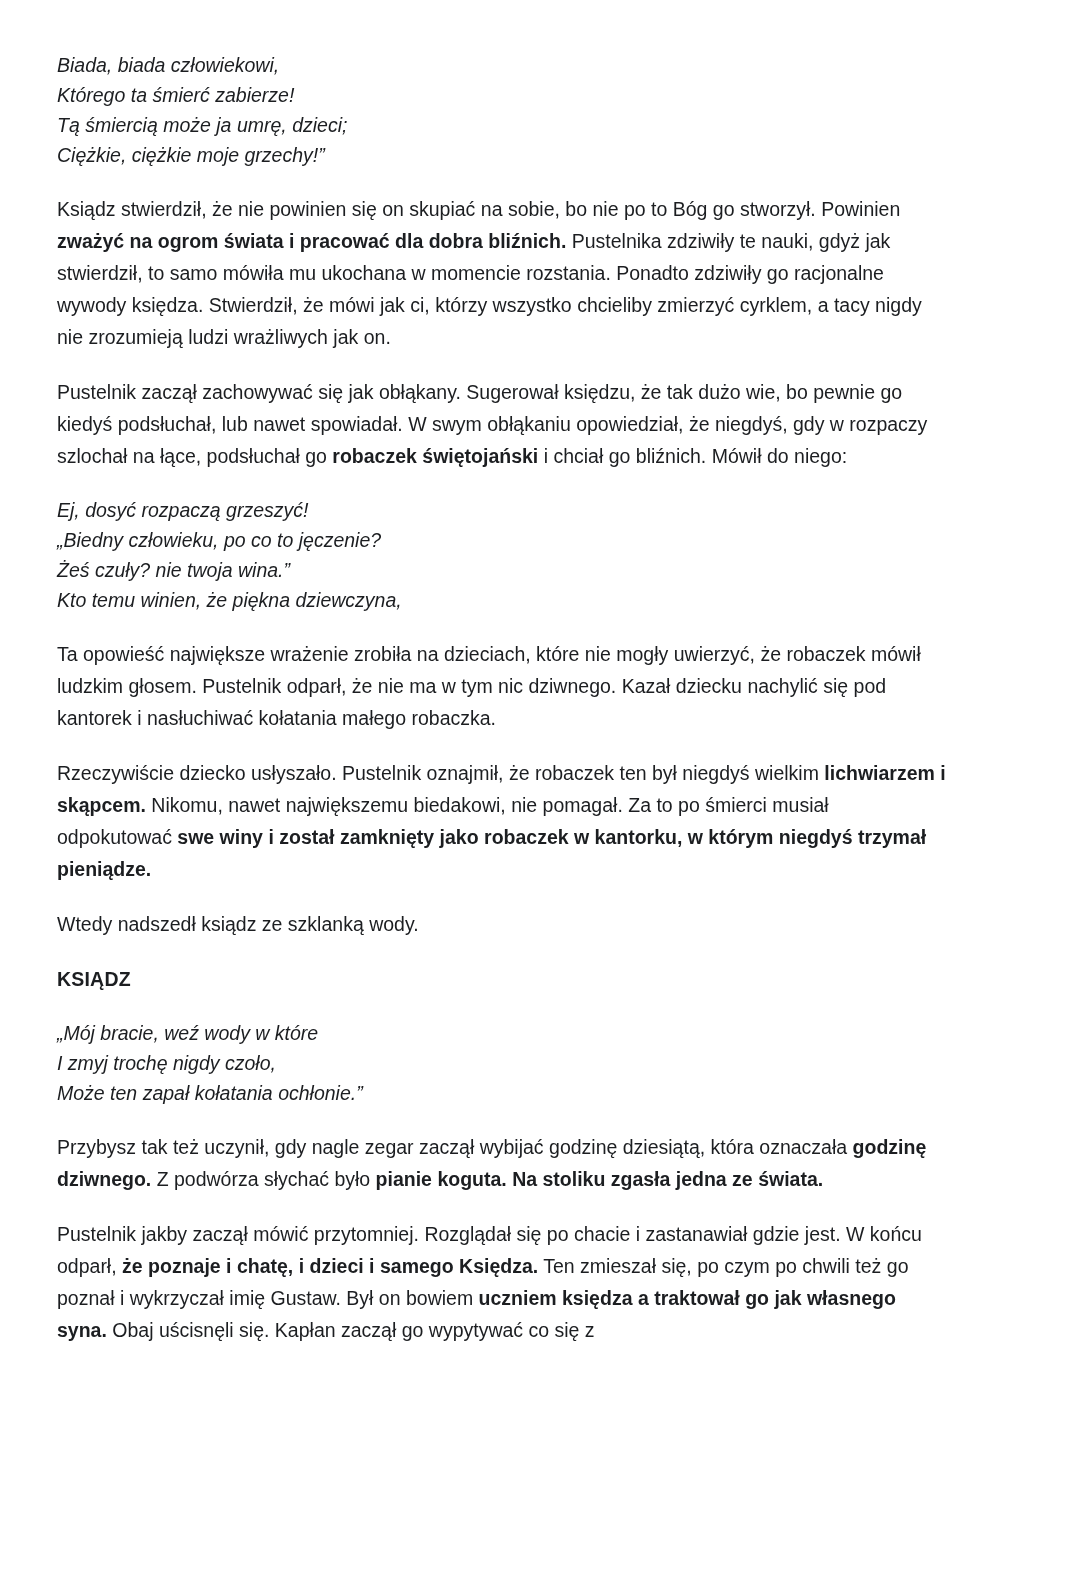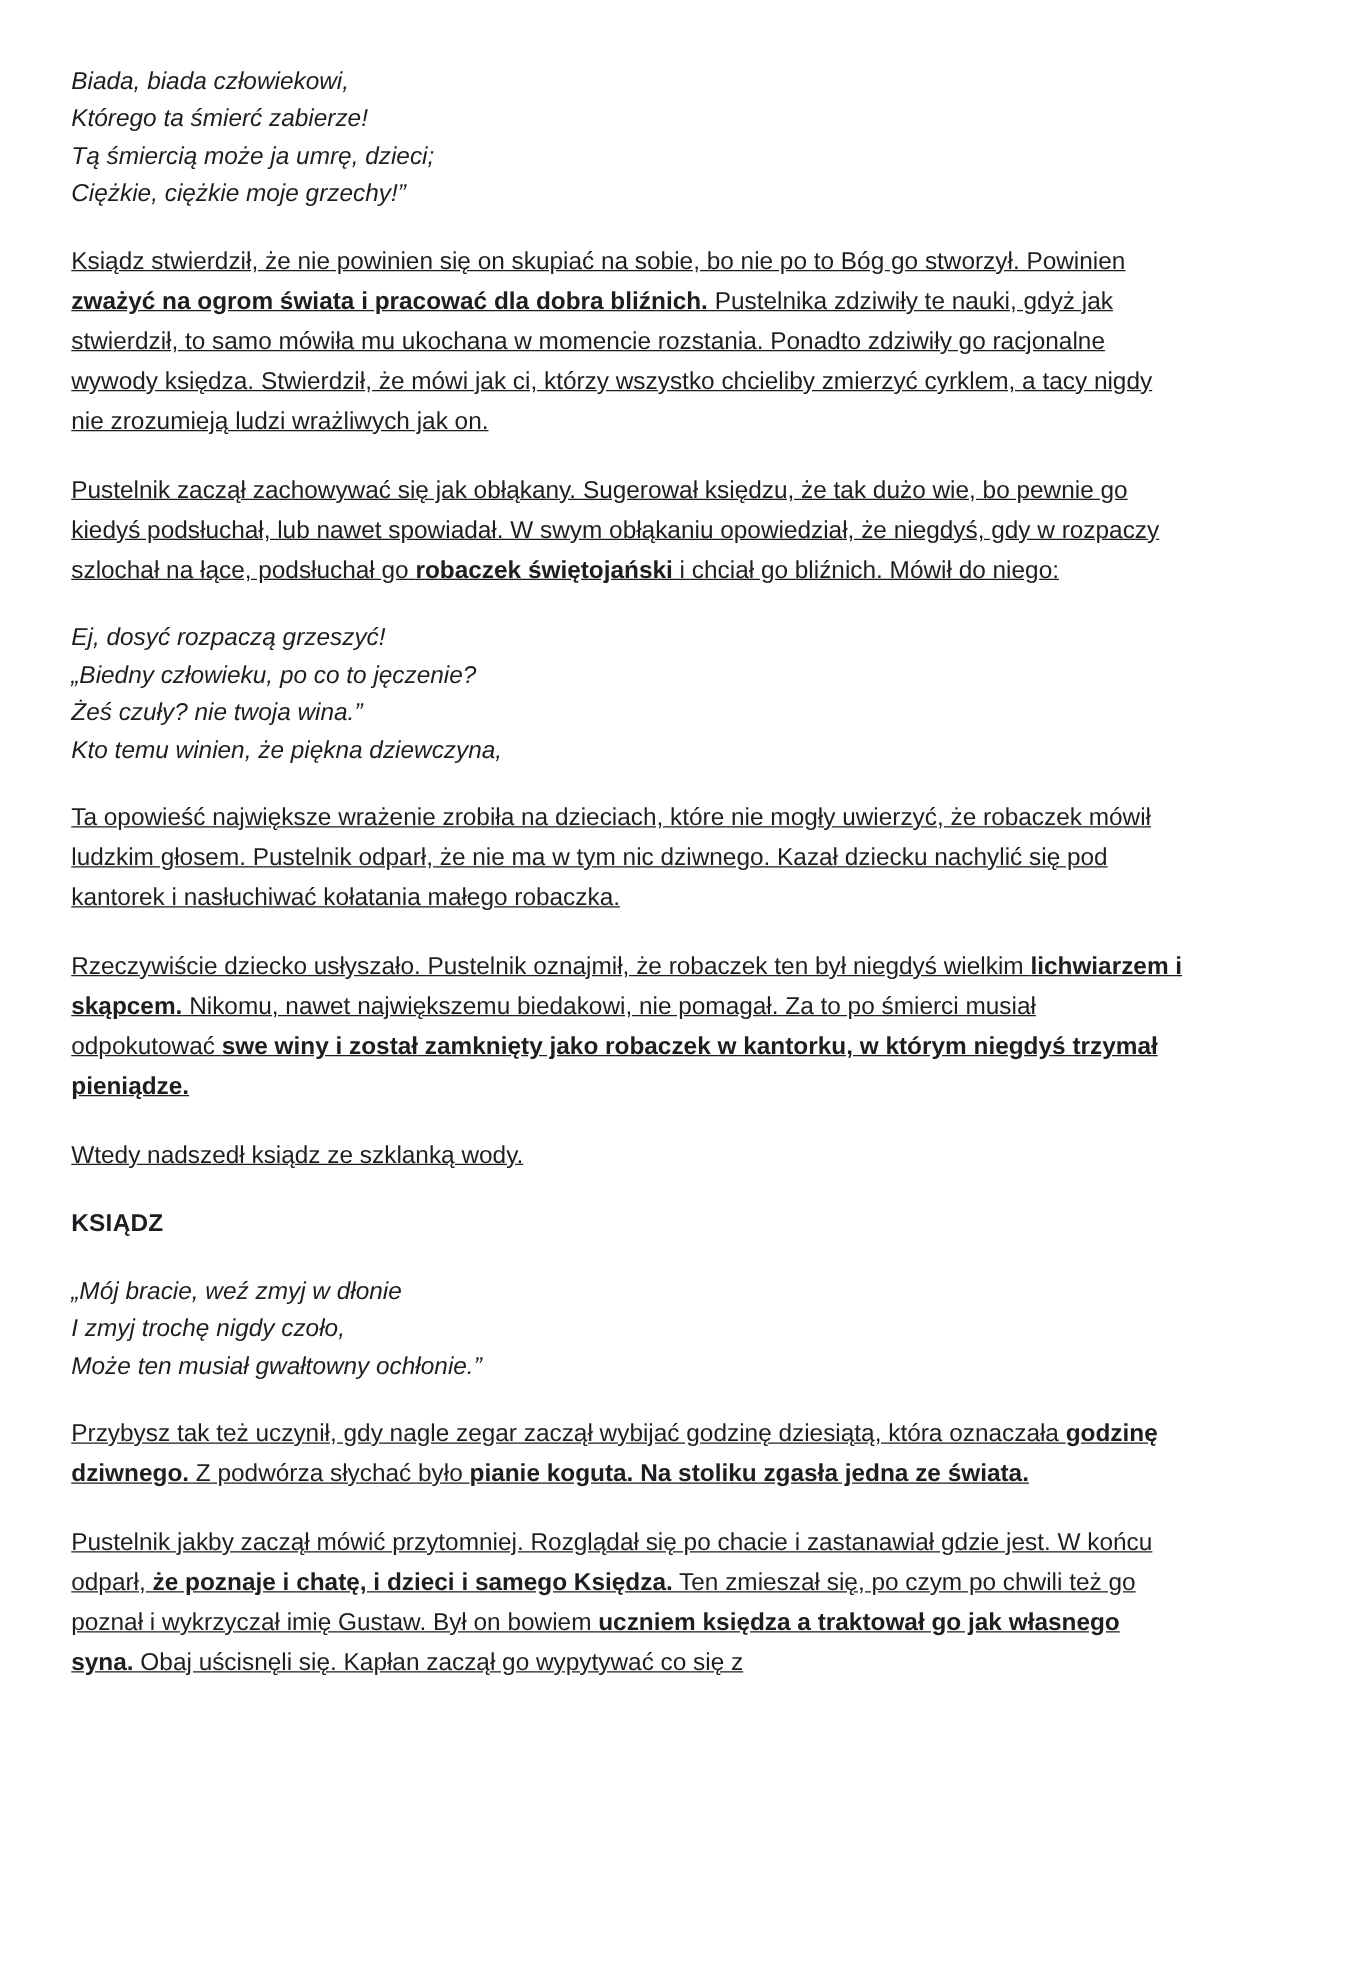--- a/index.html
+++ b/index.html
@@ -15,21 +15,20 @@
     background: #ffffff;
     font-family: "Liberation Sans", "DejaVu Sans", sans-serif;
     font-size: 19.5px;
     line-height: 32px;
     color: #1c1e21;
     -webkit-font-smoothing: antialiased;
   }
   .paragraph {
     margin: 0 0 23px 0;
     font-weight: 400;
-    text-decoration: underline;
   }
   .paragraph .bold {
     font-weight: 700;
   }
   .verse {
     margin: 0 0 23px 0;
     font-style: italic;
   }
   .verse-line {
     line-height: 30px;
@@ -57,20 +56,20 @@
         <div class="verse-line">Ej, dosyć rozpaczą grzeszyć!</div>
         <div class="verse-line">„Biedny człowieku, po co to jęczenie?</div>
         <div class="verse-line">Żeś czuły? nie twoja wina.”</div>
         <div class="verse-line">Kto temu winien, że piękna dziewczyna,</div>
       </div>
       <p class="paragraph"><span class="normal">Ta opowieść największe wrażenie zrobiła na dzieciach, które nie mogły uwierzyć, że robaczek mówił ludzkim głosem. Pustelnik odparł, że nie ma w tym nic dziwnego. Kazał dziecku nachylić się pod kantorek i nasłuchiwać kołatania małego robaczka.</span></p>
       <p class="paragraph"><span class="normal">Rzeczywiście dziecko usłyszało. Pustelnik oznajmił, że robaczek ten był niegdyś wielkim </span><span class="bold">lichwiarzem i skąpcem.</span><span class="normal"> Nikomu, nawet największemu biedakowi, nie pomagał. Za to po śmierci musiał odpokutować </span><span class="bold">swe winy i został zamknięty jako robaczek w kantorku, w którym niegdyś trzymał pieniądze.</span></p>
       <p class="paragraph"><span class="normal">Wtedy nadszedł ksiądz ze szklanką wody.</span></p>
       <p class="heading">KSIĄDZ</p>
       <div class="verse">
-        <div class="verse-line">„Mój bracie, weź zmyj w dłonie</div>
+        <div class="verse-line">„Mój bracie, weź wody w które</div>
         <div class="verse-line">I zmyj trochę nigdy czoło,</div>
-        <div class="verse-line">Może ten musiał gwałtowny ochłonie.”</div>
+        <div class="verse-line">Może ten zapał kołatania ochłonie.”</div>
       </div>
       <p class="paragraph"><span class="normal">Przybysz tak też uczynił, gdy nagle zegar zaczął wybijać godzinę dziesiątą, która oznaczała </span><span class="bold">godzinę dziwnego.</span><span class="normal"> Z podwórza słychać było </span><span class="bold">pianie koguta. Na stoliku zgasła jedna ze świata.</span></p>
       <p class="paragraph"><span class="normal">Pustelnik jakby zaczął mówić przytomniej. Rozglądał się po chacie i zastanawiał gdzie jest. W końcu odparł, </span><span class="bold">że poznaje i chatę, i dzieci i samego Księdza.</span><span class="normal"> Ten zmieszał się, po czym po chwili też go poznał i wykrzyczał imię Gustaw. Był on bowiem </span><span class="bold">uczniem księdza a traktował go jak własnego syna.</span><span class="normal"> Obaj uścisnęli się. Kapłan zaczął go wypytywać co się z</span></p>
     </div>
 </div>
 
 </body></html>

